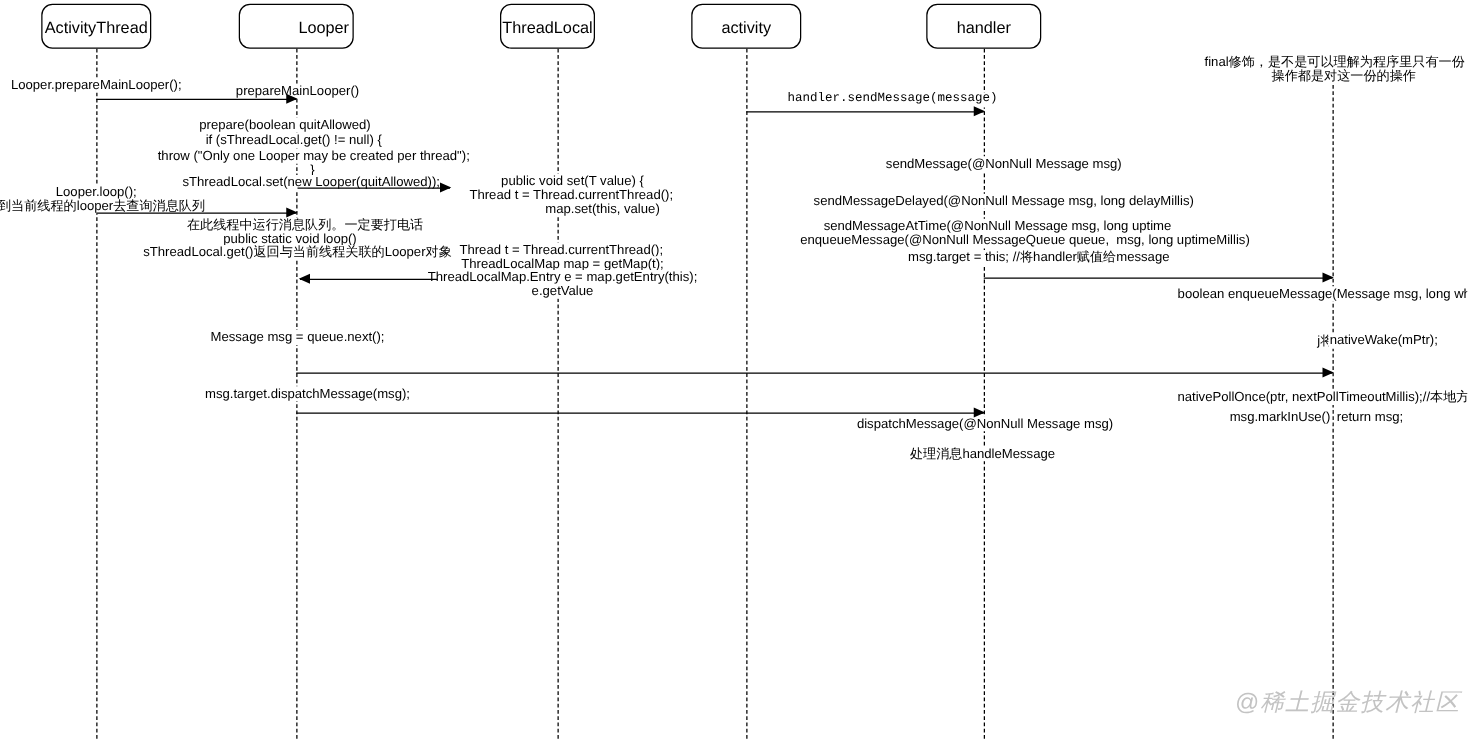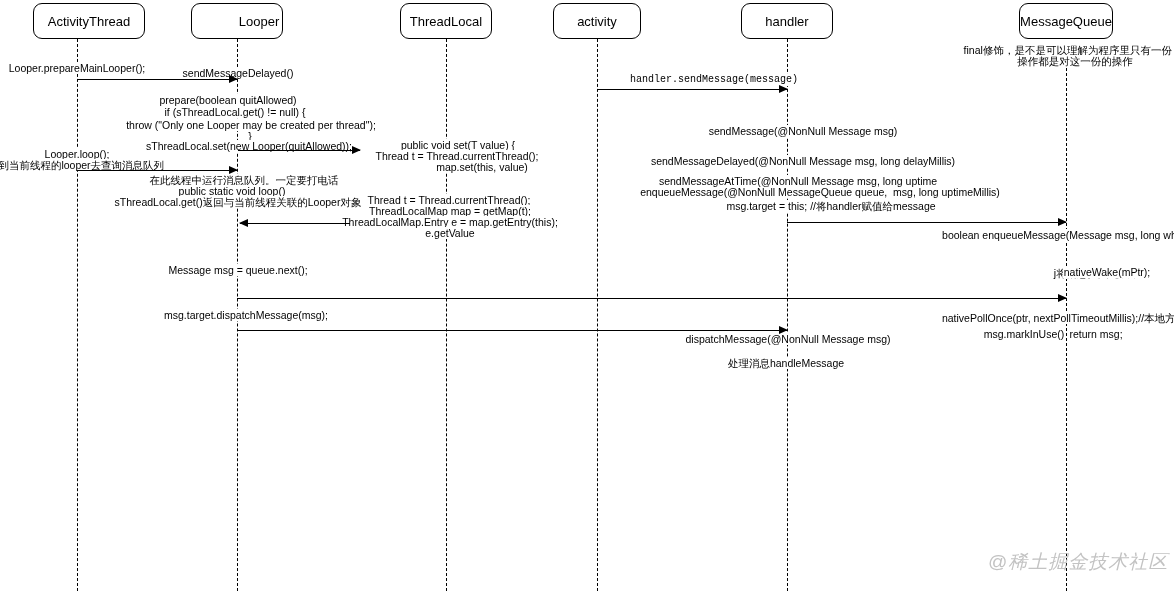--- a/index.html
+++ b/index.html
@@ -33,33 +33,32 @@
     position:absolute; left:1078px; top:562px; transform:translate(-50%,-50%);
     font-size:19px; letter-spacing:1px; color:#c3c3c3; z-index:5; white-space:nowrap;font-style:italic;
   }
 </style>
 </head>
 <body>
 
 <div id="canvas">
   <div class="watermark">@稀土掘金技术社区</div>
 <div class="lifeline-line" style="left: 77px; top: 39px; height: 552px;"></div>
-    <div class="lifeline-box" style="left: 33px; width: 112px;">ActivityThread</div>
+    <div class="lifeline-box" style="left: 33px; width: 88px;">ActivityThread</div>
     <div class="lifeline-line" style="left: 237px; top: 39px; height: 552px;"></div>
     <div class="lifeline-box" style="left: 191px; width: 92px; padding-left: 44px;">Looper</div>
     <div class="lifeline-line" style="left: 446px; top: 39px; height: 552px;"></div>
-    <div class="lifeline-box" style="left: 400px; width: 92px;">ThreadLocal</div>
+    <div class="lifeline-box" style="left: 400px; width: 76px;">ThreadLocal</div>
     <div class="lifeline-line" style="left: 597px; top: 39px; height: 552px;"></div>
     <div class="lifeline-box" style="left: 553px; width: 88px;">activity</div>
     <div class="lifeline-line" style="left: 787px; top: 39px; height: 552px;"></div>
     <div class="lifeline-box" style="left: 741px; width: 92px;">handler</div>
     <div class="lifeline-line" style="left: 1066px; top: 63px; height: 528px;"></div>
-    <div class="lifeline-box" style="left: 1019px; width: 94px;">MessageQueue</div>
     <div class="lbl" style="left: 77px; top: 68px;">Looper.prepareMainLooper();</div>
-    <div class="lbl" style="left: 238px; top: 73px;">sendMessageDelayed()</div>
+    <div class="lbl" style="left: 238px; top: 73px;">prepareMainLooper()</div>
     <div class="lbl" style="left: 228px; top: 100px;">prepare(boolean quitAllowed)</div>
     <div class="lbl" style="left: 235px; top: 112px;">if (sThreadLocal.get() != null) {</div>
     <div class="lbl" style="left: 251px; top: 125px;">throw ("Only one Looper may be created per thread");</div>
     <div class="lbl" style="left: 250px; top: 136px;">}</div>
     <div class="lbl" style="left: 249px; top: 146px;">sThreadLocal.set(new Looper(quitAllowed));</div>
     <div class="lbl" style="left: 458px; top: 145px;">public void set(T value) {</div>
     <div class="lbl" style="left: 457px; top: 156px;">Thread t = Thread.currentThread();</div>
     <div class="lbl" style="left: 458px; top: 167px; margin-left: 24px;">map.set(this, value)</div>
     <div class="lbl" style="left: 77px; top: 154px;">Looper.loop();</div>
     <div class="lbl" style="left: 76px; top: 165px;">拿到当前线程的looper去查询消息队列</div>

